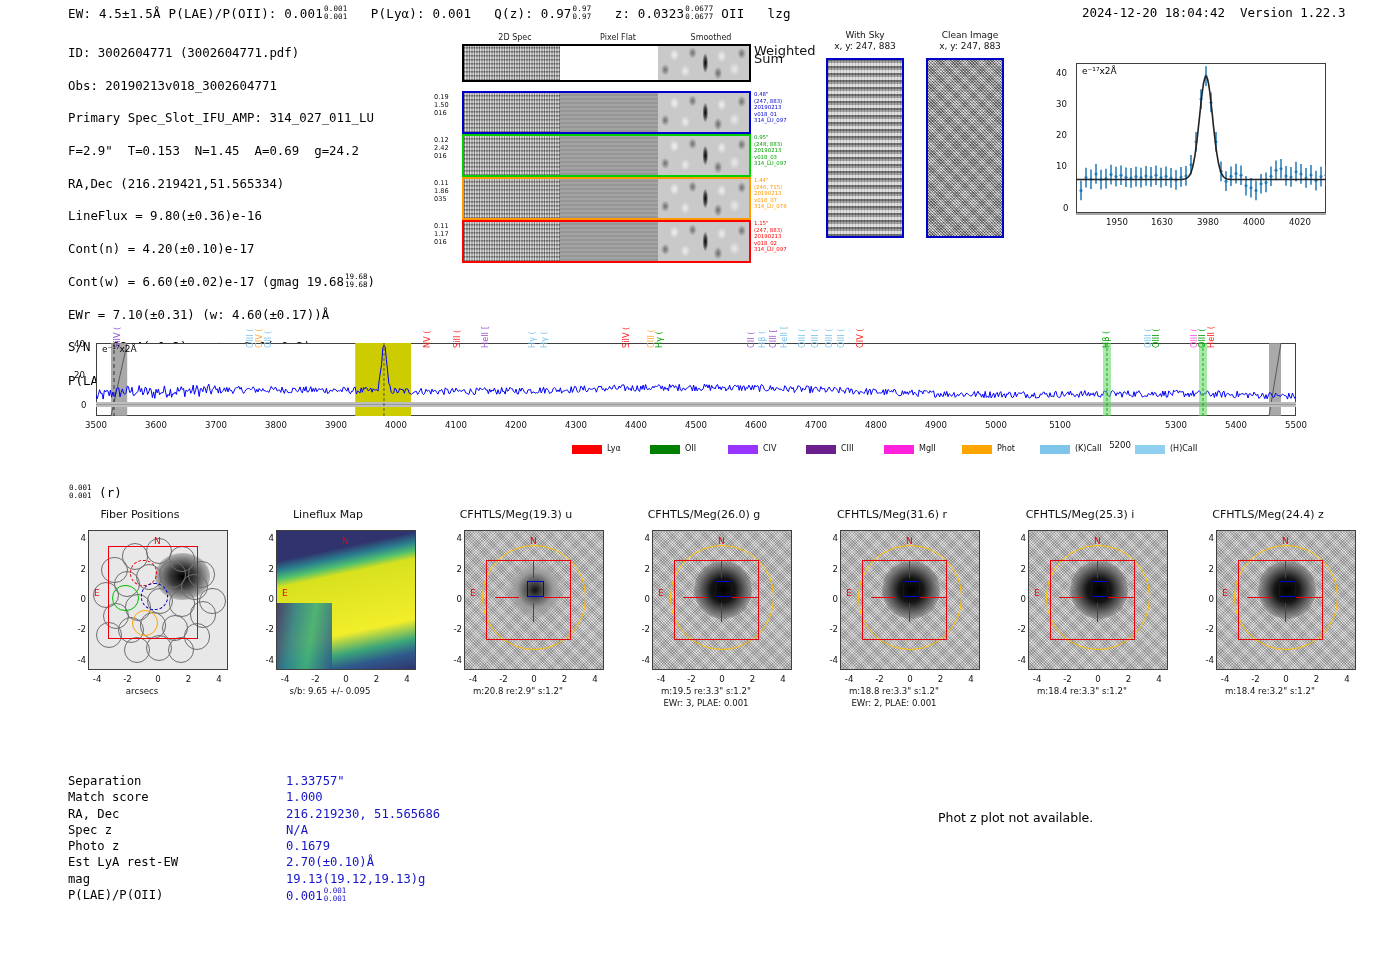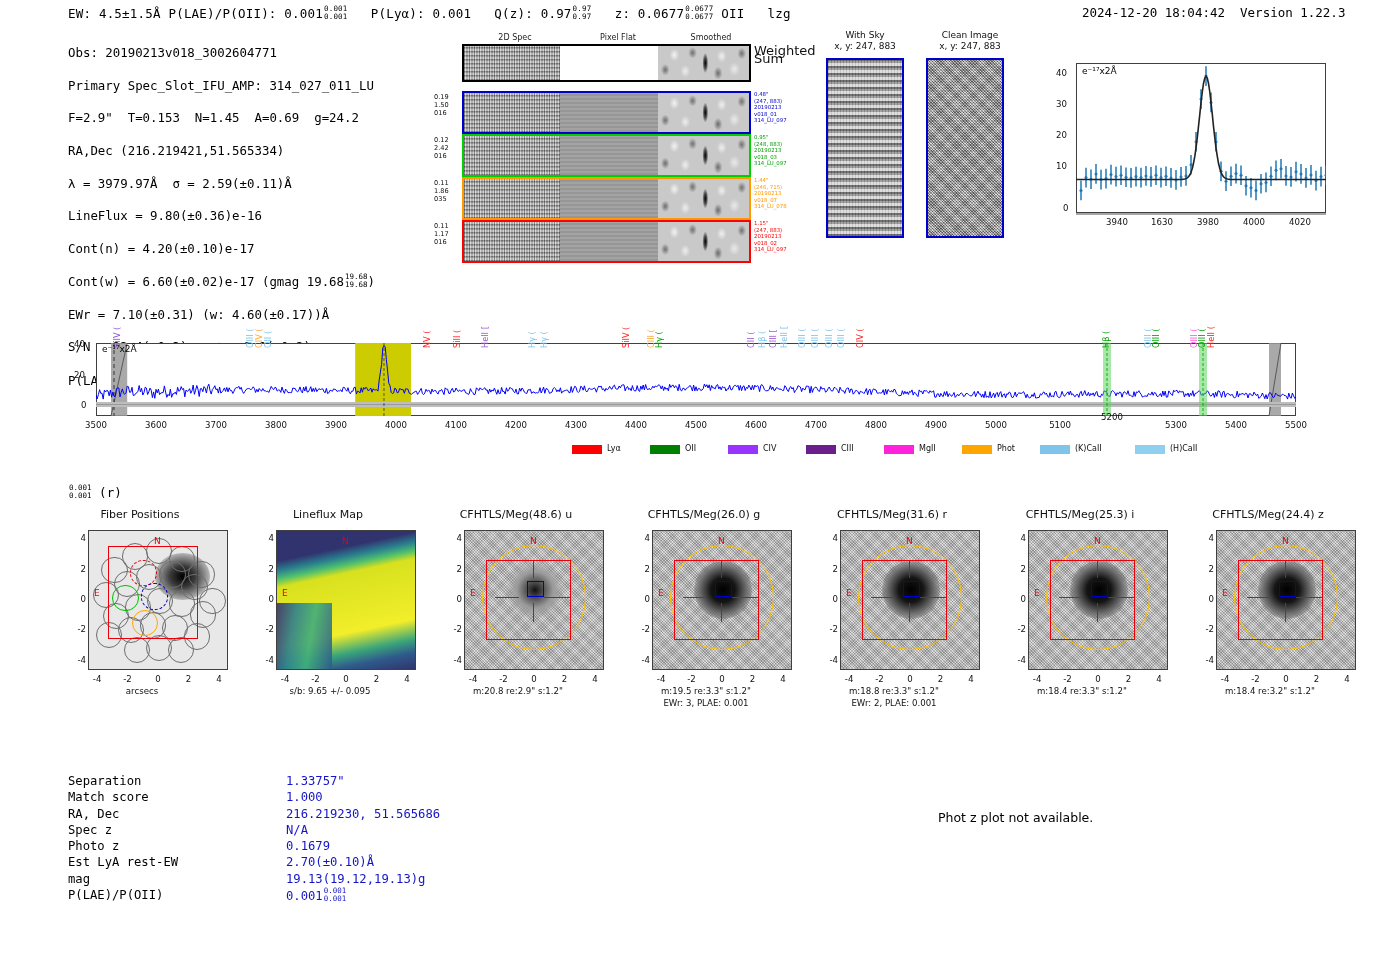--- a/index.html
+++ b/index.html
@@ -104,35 +104,35 @@
   #btbl .v{position:absolute;left:218px;color:#1414c8;white-space:pre;}
   #photoz-msg{top:810px;left:938px;font-size:12.5px;font-family:"DejaVu Sans",sans-serif;}
 </style>
 </head>
 <body>
 
 <div class="abs mono" id="hdr-line">
   <span>EW: 4.5±1.5Å  P(LAE)/P(OII): 0.001</span><span class="frac"><span>0.001</span><span>0.001</span></span>
   &nbsp; <span>P(Lyα): 0.001</span>
   &nbsp; <span>Q(z): 0.97</span><span class="frac"><span>0.97</span><span>0.97</span></span>
-  &nbsp; <span>z: 0.0677</span><span class="frac"><span>0.0677</span><span>0.0677</span></span>
+  &nbsp; <span>z: 0.0323</span><span class="frac"><span>0.0677</span><span>0.0677</span></span>
   <span>OII</span>
   &nbsp;&nbsp;<span>lzg</span>
 </div>
 <div class="abs mono" id="hdr-date">
   <span>2024-12-20 18:04:42</span>
   &nbsp;<span>Version 1.22.3</span>
 </div>
 
 <div class="abs mono" id="info">
+<div>ID: 3002604771 (3002604771.pdf)</div>
 <div>Obs: 20190213v018_3002604771</div>
 <div>Primary Spec_Slot_IFU_AMP: 314_027_011_LU</div>
 <div>F=2.9"  T=0.153  N=1.45  A=0.69  g=24.2</div>
 <div>RA,Dec (216.219421,51.565334)</div>
-<div>λ = 3979.97Å  σ = 2.59(±0.11)Å</div>
 <div>LineFlux = 9.80(±0.36)e-16</div>
 <div>Cont(n) = 4.20(±0.10)e-17</div>
 <div><span>Cont(w) = 6.60(±0.02)e-17 (gmag 19.68</span><span class="frac"><span>19.68</span><span>19.68</span></span><span>)</span></div>
 <div>EWr = 7.10(±0.31) (w: 4.60(±0.17))Å</div>
 <div><span>S/N = 23.4(±0.3)   χ</span><sup class="fr">2</sup><span> = 1.0(±0.2)</span></div>
 <div><span>P(LAE)/P(OII): 0.002</span><span class="frac"><span>0.002</span><span>0.001</span></span><span> (w: 0.001</span><span class="frac"><span>0.001</span><span>0.001</span></span><span>)</span></div>
 </div>
 
 <div class="abs" id="specblock">
   <div class="sp-title" style="left:0px;top:0px;width:106px;">2D Spec</div>
@@ -235,21 +235,21 @@
 <div class="cutimg cleantex" style="left:926px;top:58px;width:78px;height:180px;"></div>
 
 <div class="abs" id="lineplot">
   <div class="axbox" style="left:38px;top:8px;width:250px;height:150px;"></div>
   <div class="abs sans" style="left:44px;top:11px;font-size:9px;">e⁻¹⁷x2Å</div>
   <div class="ytick" style="left:18px;top:13px;">40</div>
   <div class="ytick" style="left:18px;top:44px;">30</div>
   <div class="ytick" style="left:18px;top:75px;">20</div>
   <div class="ytick" style="left:18px;top:106px;">10</div>
   <div class="ytick" style="left:25px;top:148px;">0</div>
-  <div class="xtick" style="left:68px;top:162px;">3940</div>
+  <div class="xtick" style="left:68px;top:162px;">1950</div>
   <div class="xtick" style="left:113px;top:162px;">1630</div>
   <div class="xtick" style="left:159px;top:162px;">3980</div>
   <div class="xtick" style="left:205px;top:162px;">4000</div>
   <div class="xtick" style="left:251px;top:162px;">4020</div>
   <svg style="position:absolute;left:38px;top:8px;" width="250" height="152">
     <line x1="0" y1="151" x2="250" y2="151" stroke="#888" stroke-width="1.4"></line>
     <g id="lp-pts" stroke="#1f77b4" stroke-width="1.5" fill="#1f77b4">
         <line x1="5.0" y1="117.5" x2="5.0" y2="137.2"></line>
         <circle cx="5.0" cy="127.4" r="1.5" stroke="none"></circle>
         <line x1="10.0" y1="104.7" x2="10.0" y2="124.4"></line>
@@ -395,21 +395,21 @@
     <div class="abs xtick" style="left: 501px; top: 420px; width: 30px; text-align: center;">4200</div>
     <div class="abs xtick" style="left: 561px; top: 420px; width: 30px; text-align: center;">4300</div>
     <div class="abs xtick" style="left: 621px; top: 420px; width: 30px; text-align: center;">4400</div>
     <div class="abs xtick" style="left: 681px; top: 420px; width: 30px; text-align: center;">4500</div>
     <div class="abs xtick" style="left: 741px; top: 420px; width: 30px; text-align: center;">4600</div>
     <div class="abs xtick" style="left: 801px; top: 420px; width: 30px; text-align: center;">4700</div>
     <div class="abs xtick" style="left: 861px; top: 420px; width: 30px; text-align: center;">4800</div>
     <div class="abs xtick" style="left: 921px; top: 420px; width: 30px; text-align: center;">4900</div>
     <div class="abs xtick" style="left: 981px; top: 420px; width: 30px; text-align: center;">5000</div>
     <div class="abs xtick" style="left: 1041px; top: 420px; width: 30px; text-align: right;">5100</div>
-    <div class="abs xtick" style="left: 1101px; top: 412px; width: 30px; text-align: left;">5200</div>
+    <div class="abs xtick" style="left: 1101px; top: 440px; width: 30px; text-align: right;">5200</div>
     <div class="abs xtick" style="left: 1161px; top: 420px; width: 30px; text-align: center;">5300</div>
     <div class="abs xtick" style="left: 1221px; top: 420px; width: 30px; text-align: center;">5400</div>
     <div class="abs xtick" style="left: 1281px; top: 420px; width: 30px; text-align: center;">5500</div>
   </div>
 <div id="fs-labels">
     <div class="linelabel" style="left: 121.6px; top: 338px; color: rgb(139, 79, 215);">SiIV (</div>
     <div class="linelabel" style="left: 254.8px; top: 338px; color: rgb(127, 196, 234);">OIII (</div>
     <div class="linelabel" style="left: 263.8px; top: 338px; color: rgb(255, 168, 58);">CIV (</div>
     <div class="linelabel" style="left: 273.4px; top: 338px; color: rgb(127, 196, 234);">OII (</div>
     <div class="linelabel" style="left: 431.8px; top: 338px; color: rgb(255, 34, 34);">NV (</div>
@@ -518,21 +518,21 @@
     <div class="abs xtick" style="top: 674px; left: 275.13px; width: 20px; text-align: center;">-4</div>
     <div class="abs ytick" style="left: 254px; top: 624.435px; width: 20px; text-align: right;">-2</div>
     <div class="abs xtick" style="top: 674px; left: 305.565px; width: 20px; text-align: center;">-2</div>
     <div class="abs ytick" style="left: 254px; top: 594px; width: 20px; text-align: right;">0</div>
     <div class="abs xtick" style="top: 674px; left: 336px; width: 20px; text-align: center;">0</div>
     <div class="abs ytick" style="left: 254px; top: 563.565px; width: 20px; text-align: right;">2</div>
     <div class="abs xtick" style="top: 674px; left: 366.435px; width: 20px; text-align: center;">2</div>
     <div class="abs ytick" style="left: 254px; top: 533.13px; width: 20px; text-align: right;">4</div>
     <div class="abs xtick" style="top: 674px; left: 396.87px; width: 20px; text-align: center;">4</div>
     <div class="cap" style="left: 235px; top: 686px; width: 190px;">s/b: 9.65 +/- 0.095</div>
-    <div class="panel-title" style="left: 421px; top: 508px; width: 190px;">CFHTLS/Meg(48.6) u</div>
+    <div class="panel-title" style="left: 421px; top: 508px; width: 190px;">CFHTLS/Meg(19.3) u</div>
     <div class="imgframe greytex" style="left: 464px; top: 530px; width: 140px; height: 140px;">
       <div class="blob" style="left:30%;top:22%;width:42%;height:42%;background:radial-gradient(circle at 50% 50%,#111 0%,#444 16%,#9a9a9a 44%,rgba(207,207,207,0) 72%);"></div>
       <div class="ycirc" style="left:12%;top:10%;width:76%;height:76%;"></div>
       <div class="redbox" style="left:15%;top:21%;width:62%;height:58%;"></div>
       <div class="cross-v" style="left:49.5%;top:21%;width:1.2px;height:13%;"></div>
       <div class="cross-v" style="left:49.5%;top:52%;width:1.2px;height:14%;"></div>
       <div class="cross-h" style="left:22%;top:47.5%;width:17%;height:1.2px;"></div>
       <div class="cross-h" style="left:57%;top:47.5%;width:19%;height:1.2px;"></div>
       <div class="bluesq" style="left:45%;top:36%;width:12%;height:12%;"></div>
     </div>

